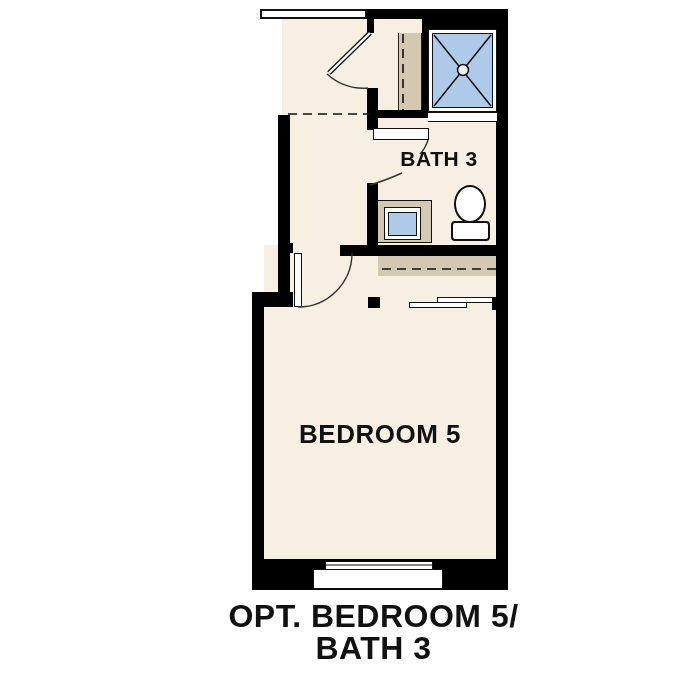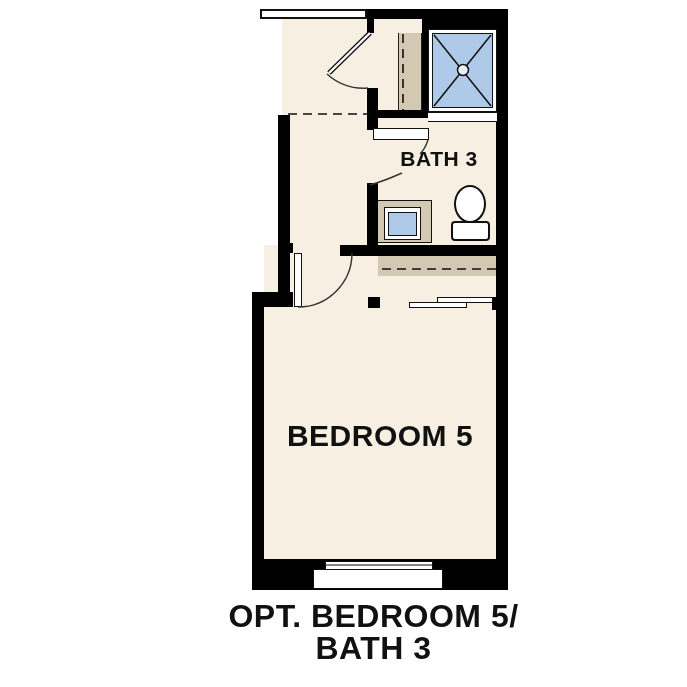--- a/index.html
+++ b/index.html
@@ -84,16 +84,16 @@
     <circle cx="433" cy="70" r="5.5" fill="#e9eef7" stroke="#111" stroke-width="1.5"></circle>
 
     <line x1="258" y1="114" x2="340" y2="114" stroke="#111" stroke-width="1.6" stroke-dasharray="9,6"></line>
     <line x1="373" y1="34" x2="373" y2="110" stroke="#111" stroke-width="1.6" stroke-dasharray="9,6"></line>
     <line x1="352" y1="269" x2="466" y2="269" stroke="#111" stroke-width="1.6" stroke-dasharray="9,6"></line>
 
     <line x1="296" y1="565" x2="402" y2="565" stroke="#111" stroke-width="1"></line>
   </svg>
 
   <div class="label" style="left:363px;top:147px;width:92px;font-size:21px;">BATH 3</div>
-  <div class="label" style="left:244px;top:419px;width:212px;font-size:30px;">BEDROOM 5</div>
+  <div class="label" style="left:244px;top:419px;width:212px;font-size:26px;">BEDROOM 5</div>
   <div class="label" style="left:0px;top:598px;width:687px;font-size:32px;letter-spacing:0.5px;text-align:center;">OPT. BEDROOM 5/</div>
   <div class="label" style="left:0px;top:630px;width:687px;font-size:32px;letter-spacing:0.5px;">BATH 3</div>
 </div>
 
 </body></html>

